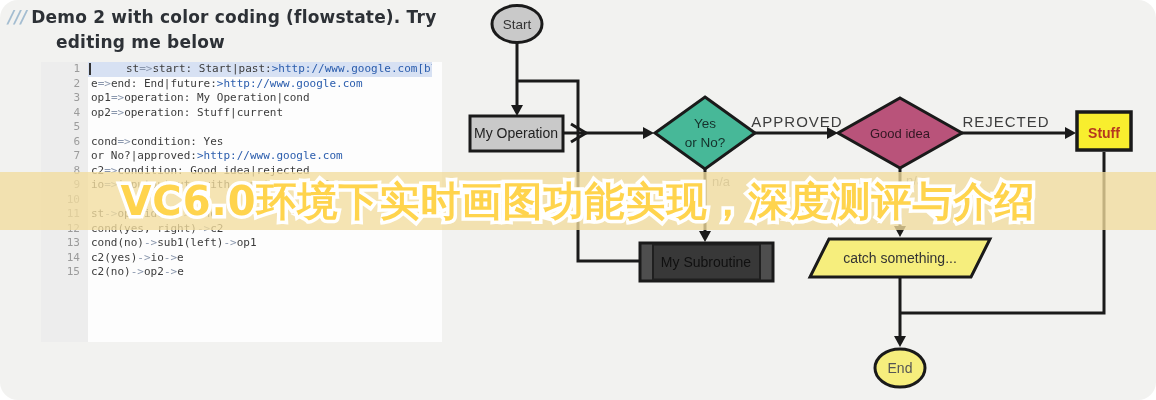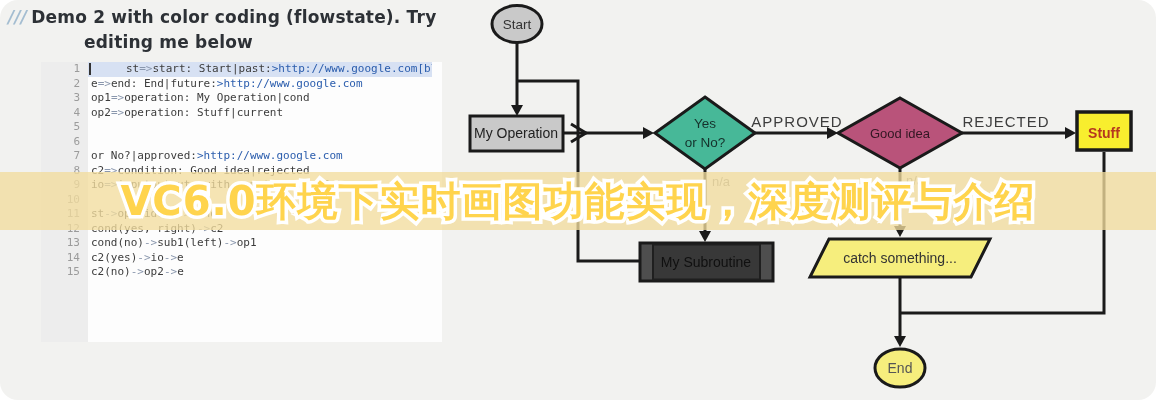--- a/index.html
+++ b/index.html
@@ -3,21 +3,21 @@
 <meta charset="utf-8">
 <style>
   html,body{margin:0;padding:0;}
   .stage{position:relative;width:1156px;height:400px;background:#f2f2f0;overflow:hidden;
          font-family:"Liberation Sans",sans-serif;border-radius:18px;}
 
   
   .title{position:absolute;left:8px;top:5px;font-family:"DejaVu Sans",sans-serif;
          font-size:17px;font-weight:600;color:#2d3136;line-height:25px;letter-spacing:.2px;}
   .title .marks{color:#a4bdd1;font-style:italic;margin-right:4px;}
-  .title .t-line2{margin-left:76px;}
+  .title .t-line2{margin-left:48px;}
 
   
   .editor{position:absolute;left:41px;top:62px;width:401px;height:280px;background:#fdfdfd;}
   .gutter-bg{position:absolute;left:0;top:0;width:47px;height:100%;background:#ededed;}
   #code-lines{position:absolute;left:0;top:0;right:0;}
   .line{display:flex;height:14.5px;line-height:14.5px;
         font-family:"DejaVu Sans Mono","Liberation Mono",monospace;font-size:11px;color:#3c3c3c;}
   .line .num{width:47px;box-sizing:border-box;text-align:right;padding-right:8px;color:#9b9b9b;flex:none;}
   .line .src{flex:1;margin-right:10px;padding-left:3px;white-space:pre;position:relative;overflow:hidden;}
   .line.selected .src{background:#d7e1f3;padding-left:38px;}
@@ -66,20 +66,21 @@
         </div>
         <div class="line">
           <span class="num">4</span>
           <span class="src"><span>op2</span><span class="tok-op">=&gt;</span><span>operation: Stuff|current</span></span>
         </div>
         <div class="line">
           <span class="num">5</span>
         </div>
         <div class="line">
           <span class="num">6</span>
+          <span class="src"><span>cond</span><span class="tok-op">=&gt;</span><span>condition: Yes</span></span>
         </div>
         <div class="line">
           <span class="num">7</span>
           <span class="src"><span>or No?|approved:</span><span class="tok-url">&gt;http://www.google.com</span></span>
         </div>
         <div class="line">
           <span class="num">8</span>
           <span class="src"><span>c2</span><span class="tok-op">=&gt;</span><span>condition: Good idea|rejected</span></span>
         </div>
         <div class="line">

